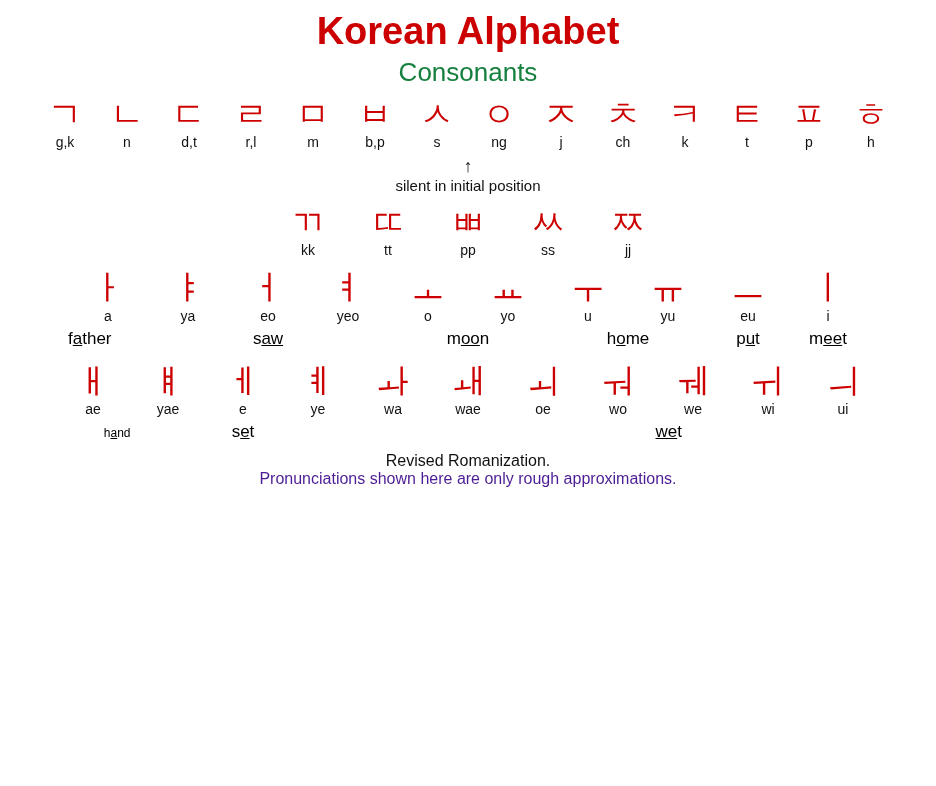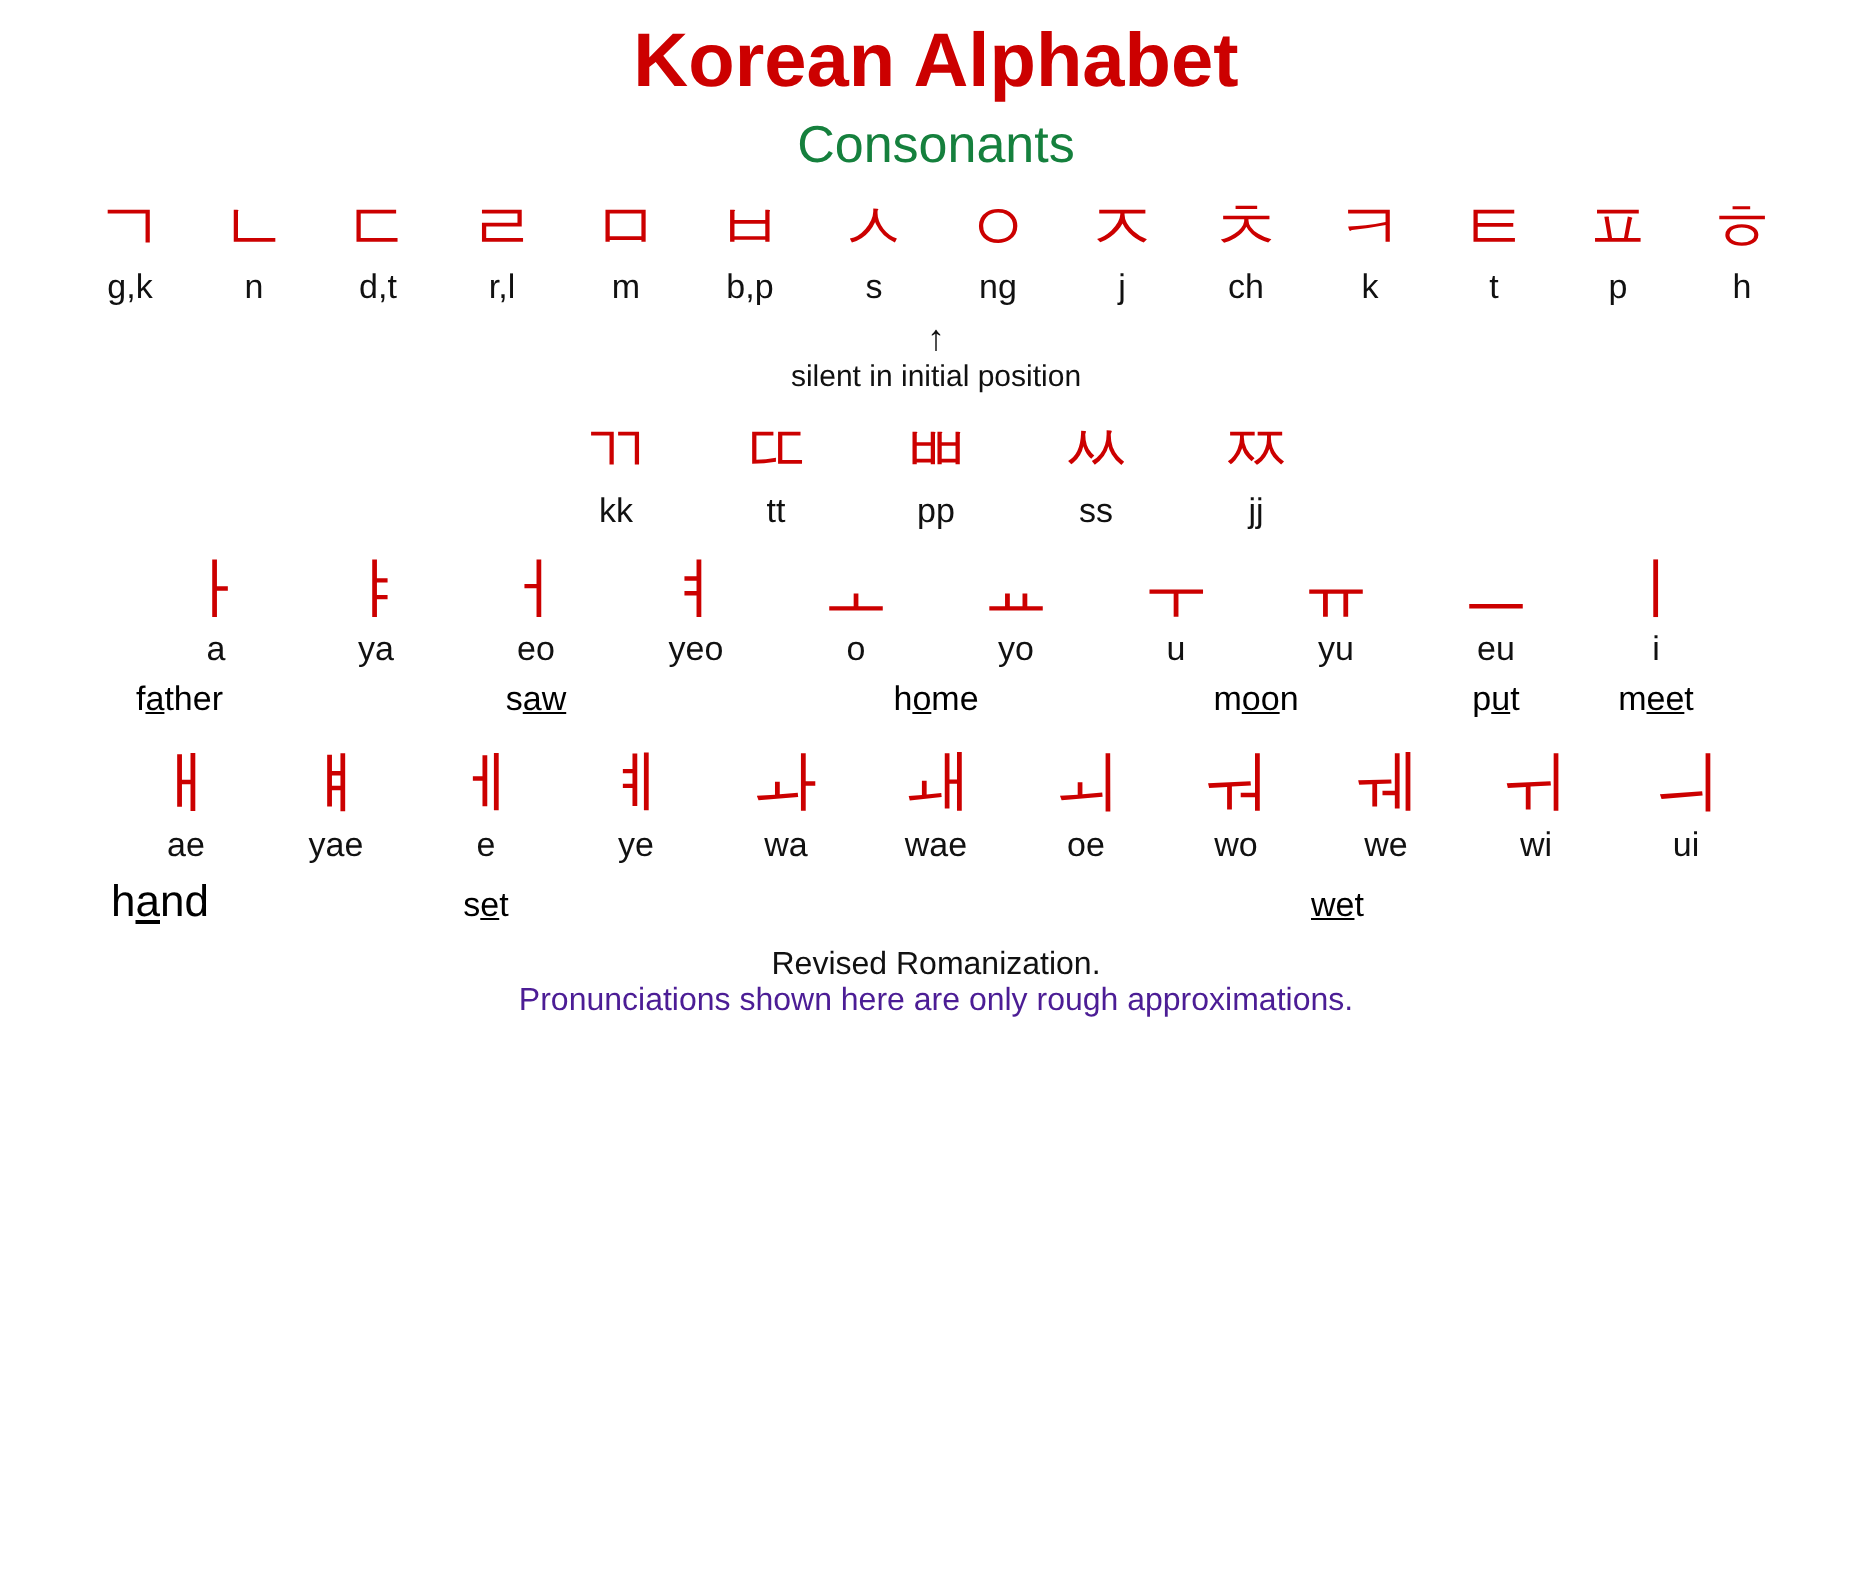--- a/index.html
+++ b/index.html
@@ -41,21 +41,21 @@
       flex-direction: column;
       align-items: center;
       width: 62px;
     }
     .korean {
       color: #cc0000;
       font-size: 34px;
       line-height: 1.1;
     }
     .roman {
-      font-size: 17px;
+      font-size: 14px;
       color: #111;
       line-height: 1.3;
     }
     .arrow-note {
       display: flex;
       flex-direction: column;
       align-items: center;
       margin: 2px 0 10px 0;
       font-size: 15px;
       color: #111;
@@ -263,22 +263,22 @@
         <div class="vowel-cell">
           <span class="korean">ㅣ</span>
           <span class="roman">i</span>
         </div>
       </div>
     <div class="example-words" id="vowel-examples">
         <div style="width: 80px; text-align: left; font-size: 17px;">f<span class="underlined">a</span>ther</div>
         <div style="width: 80px; text-align: center; font-size: 17px;"></div>
         <div style="width: 80px; text-align: center; font-size: 17px;">s<span class="underlined">aw</span></div>
         <div style="width: 80px; text-align: center; font-size: 17px;"></div>
+        <div style="width: 160px; text-align: center; font-size: 17px;">m<span class="underlined">oo</span>n</div>
         <div style="width: 160px; text-align: center; font-size: 17px;">h<span class="underlined">o</span>me</div>
-        <div style="width: 160px; text-align: center; font-size: 17px;">m<span class="underlined">oo</span>n</div>
         <div style="width: 80px; text-align: center; font-size: 17px;">p<span class="underlined">u</span>t</div>
         <div style="width: 80px; text-align: center; font-size: 17px;">m<span class="underlined">ee</span>t</div>
       </div>
 
     <div class="vowels-row vowels-row2" id="vowels-row2">
         <div class="vowel-cell2">
           <span class="korean">ㅐ</span>
           <span class="roman">ae</span>
         </div>
         <div class="vowel-cell2">
@@ -316,21 +316,21 @@
         <div class="vowel-cell2">
           <span class="korean">ㅟ</span>
           <span class="roman">wi</span>
         </div>
         <div class="vowel-cell2">
           <span class="korean">ㅢ</span>
           <span class="roman">ui</span>
         </div>
       </div>
     <div class="example-words2" id="vowel-examples2">
-        <div style="width: 75px; text-align: left; font-size: 22px;">h<span class="underlined">a</span>nd</div>
+        <div style="width: 75px; text-align: right; font-size: 12px;">h<span class="underlined">a</span>nd</div>
         <div style="width: 75px; text-align: center; font-size: 17px;"></div>
         <div style="width: 75px; text-align: center; font-size: 17px;">s<span class="underlined">e</span>t</div>
         <div style="width: 75px; text-align: center; font-size: 17px;"></div>
         <div style="width: 75px; text-align: center; font-size: 17px;"></div>
         <div style="width: 75px; text-align: center; font-size: 17px;"></div>
         <div style="width: 75px; text-align: center; font-size: 17px;"></div>
         <div style="width: 75px; text-align: center; font-size: 17px;"></div>
         <div style="width: 75px; text-align: left; font-size: 17px;"><span class="underlined">we</span>t</div>
         <div style="width: 75px; text-align: center; font-size: 17px;"></div>
         <div style="width: 75px; text-align: center; font-size: 17px;"></div>

